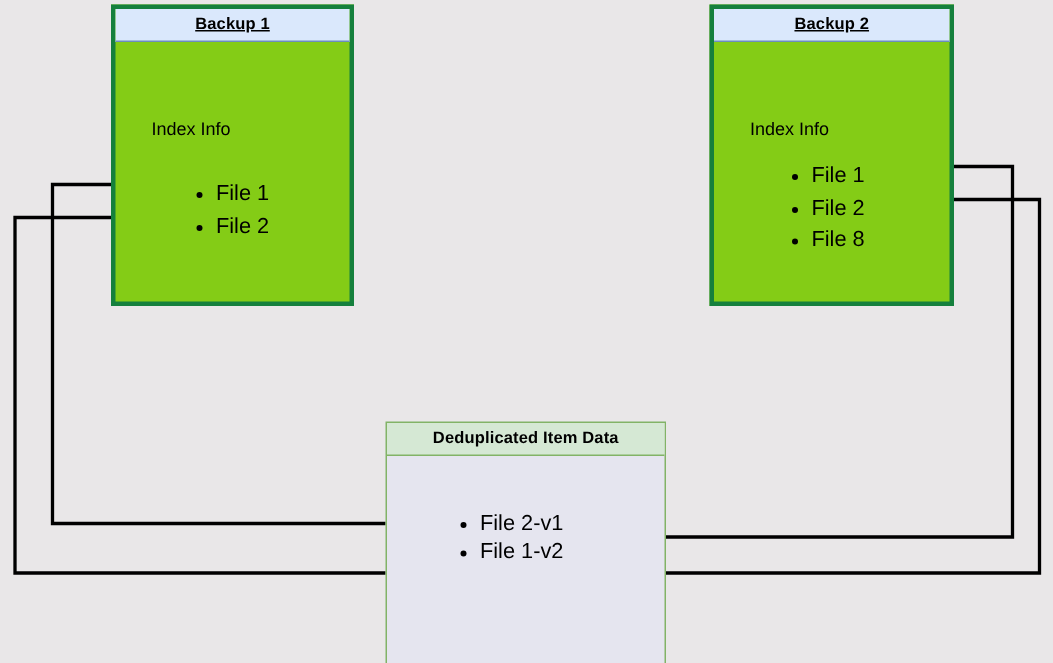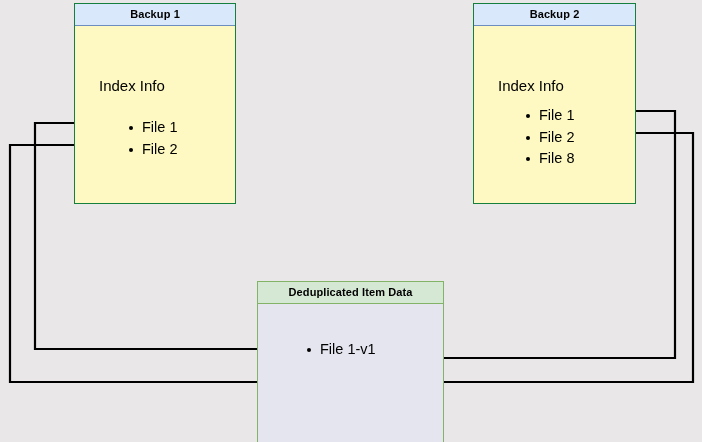--- a/index.html
+++ b/index.html
@@ -27,22 +27,23 @@
     top: 0;
     width: 702px;
     height: 442px;
     pointer-events: none;
   }
   .node {
     position: absolute;
     box-sizing: border-box;
   }
   .node-blue {
-    border: 1px solid #15803d;
-    background: #fef9c3;
+    border: 3px solid #15803d;
+    background: #84cc16;
+    text-decoration: underline;
   }
   .node-blue .node-header {
     background: #dae8fc;
     border-bottom: 1px solid #6c8ebf;
     color: #000000;
   }
   .node-green {
     border: 1px solid #82b366;
     background: #e5e5ef;
   }
@@ -58,21 +59,21 @@
     font-size: 11px;
     font-weight: bold;
     letter-spacing: 0.1px;
   }
   .node-body {
     position: relative;
     height: calc(100% - 22px);
   }
   .index-label {
     position: absolute;
-    font-size: 15px;
+    font-size: 12px;
     color: #000000;
     white-space: nowrap;
   }
   .file-list {
     position: absolute;
     margin: 0;
     padding: 0;
     list-style: none;
   }
   .file-list li {
@@ -141,18 +142,19 @@
         <li>File 2</li>
         <li>File 8</li>
       </ul>
     </div>
   </div>
 
   <div class="node node-green" style="left:257px; top:281px; width:187px; height:185px;">
     <div class="node-header">Deduplicated Item Data</div>
     <div class="node-body">
       <ul class="file-list dedup-list" style="left:48px; top:36px;">
-        <li>File 1-v1</li>
+        <li>File 2-v1</li>
+        <li>File 1-v2</li>
       </ul>
     </div>
   </div>
 
 </div>
 
 </body></html>

